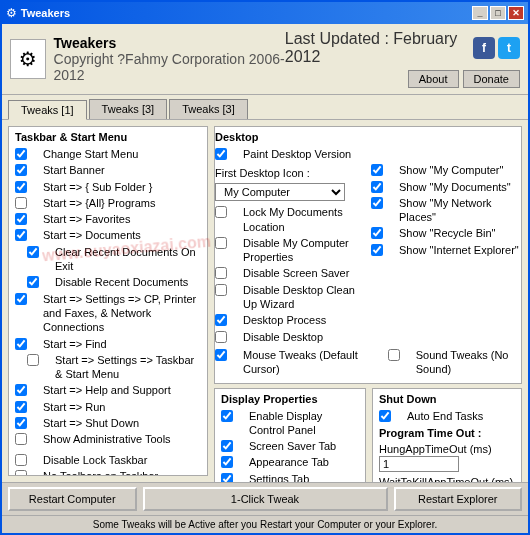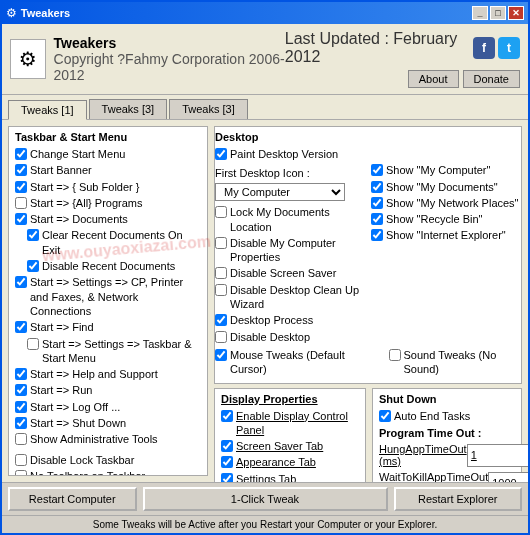--- a/index.html
+++ b/index.html
@@ -37,37 +37,37 @@
     .tab.active { background: #ece9d8; border-bottom: 1px solid #ece9d8; position: relative; bottom: -1px; z-index: 1; }
     
     .main-content { display: flex; flex: 1; padding: 6px; gap: 6px; overflow: hidden; }
     
     .left-panel { width: 200px; flex-shrink: 0; display: flex; flex-direction: column; gap: 4px; }
     .right-panel { flex: 1; display: flex; flex-direction: column; gap: 4px; }
     
     .section-box { border: 1px solid #aaa; background: #fff; padding: 4px 6px; }
     .section-title { font-weight: bold; font-size: 11px; margin-bottom: 4px; color: #000; }
     
-    .checkbox-item { display: flex; align-items: flex-start; gap: 3px; margin-bottom: 2px; line-height: 1.3; font-size: 11px; }
+    .checkbox-item { display: flex; align-items: flex-start; gap: 16px; margin-bottom: 2px; line-height: 1.3; font-size: 11px; }
     .checkbox-item input[type=checkbox] { margin-top: 1px; width: 12px; height: 12px; }
     .checkbox-item.indent1 { margin-left: 12px; }
     
     .desktop-section { border: 1px solid #aaa; background: #fff; padding: 4px 0; }
     
     .first-icon-row { display: flex; align-items: center; gap: 6px; margin: 4px 0; }
     .select-box { border: 1px solid #888; background: #fff; padding: 1px 4px; font-size: 11px; width: 130px; }
     
     .two-col { display: flex; gap: 6px; }
     .left-col { flex: 1; }
     .right-col { width: 150px; }
     
     .display-section { border: 1px solid #aaa; background: #fff; padding: 4px 6px; }
     .shutdown-section { border: 1px solid #aaa; background: #fff; padding: 4px 6px; width: 150px; }
     
-    .input-row { display: flex; flex-direction: row; margin-top: 4px; text-decoration: underline; }
+    .input-row { display: flex; flex-direction: column; margin-top: 4px; }
     .input-label { font-size: 11px; }
     .input-field { border: 1px solid #888; background: #fff; padding: 1px 3px; font-size: 11px; width: 80px; margin-top: 1px; }
     
     .bottom-bar { background: #d4d0c8; padding: 4px 6px; display: flex; gap: 6px; border-top: 1px solid #aaa; }
     .bottom-btn { flex: 1; padding: 4px; font-size: 11px; background: #d4d0c8; border: 2px outset #fff; cursor: pointer; text-align: center; }
     .bottom-btn.center { flex: 2; }
     
     .status-bar { background: #d4d0c8; padding: 3px 8px; text-align: center; font-size: 10px; border-top: 1px solid #aaa; }
     
     .display-bottom { display: flex; gap: 6px; }
@@ -140,20 +140,24 @@
         <div class="checkbox-item">
           <input type="checkbox" checked="" style="">
           <label>Start =&gt; { Sub Folder }</label>
         </div>
         <div class="checkbox-item">
           <input type="checkbox" style="">
           <label>Start =&gt; {All} Programs</label>
         </div>
         <div class="checkbox-item">
           <input type="checkbox" checked="" style="">
+          <label>Start =&gt; Favorites</label>
+        </div>
+        <div class="checkbox-item">
+          <input type="checkbox" checked="" style="">
           <label>Start =&gt; Documents</label>
         </div>
         <div class="checkbox-item indent1">
           <input type="checkbox" checked="" style="">
           <label>Clear Recent Documents On Exit</label>
         </div>
         <div class="checkbox-item indent1">
           <input type="checkbox" checked="" style="">
           <label>Disable Recent Documents</label>
         </div>
@@ -169,24 +173,20 @@
           <input type="checkbox" style="">
           <label>Start =&gt; Settings =&gt; Taskbar &amp; Start Menu</label>
         </div>
         <div class="checkbox-item">
           <input type="checkbox" checked="" style="">
           <label>Start =&gt; Help and Support</label>
         </div>
         <div class="checkbox-item">
           <input type="checkbox" checked="" style="">
           <label>Start =&gt; Run</label>
-        </div>
-        <div class="checkbox-item">
-          <input type="checkbox" checked="" style="">
-          <label>Start =&gt; Log Off ...</label>
         </div>
         <div class="checkbox-item">
           <input type="checkbox" checked="" style="">
           <label>Start =&gt; Shut Down</label>
         </div>
         <div class="checkbox-item">
           <input type="checkbox" style="">
           <label>Show Administrative Tools</label>
         </div>
         <div style="height:4px;"></div>
@@ -281,21 +281,21 @@
           </div>
           <div class="checkbox-item">
             <input type="checkbox" style="">
             <label>Sound Tweaks (No Sound)</label>
           </div>
         </div>
       </div>
 
       <div class="display-bottom">
 
-        <div class="display-section" style="flex:1;text-decoration:underline;">
+        <div class="display-section" style="flex:1;">
           <div class="section-title">Display Properties</div>
           <div class="two-col">
             <div class="left-col">
               <div class="checkbox-item">
                 <input type="checkbox" checked="" style="">
                 <label>Enable Display Control Panel</label>
               </div>
               <div class="checkbox-item">
                 <input type="checkbox" checked="" style="">
                 <label>Screen Saver Tab</label>

